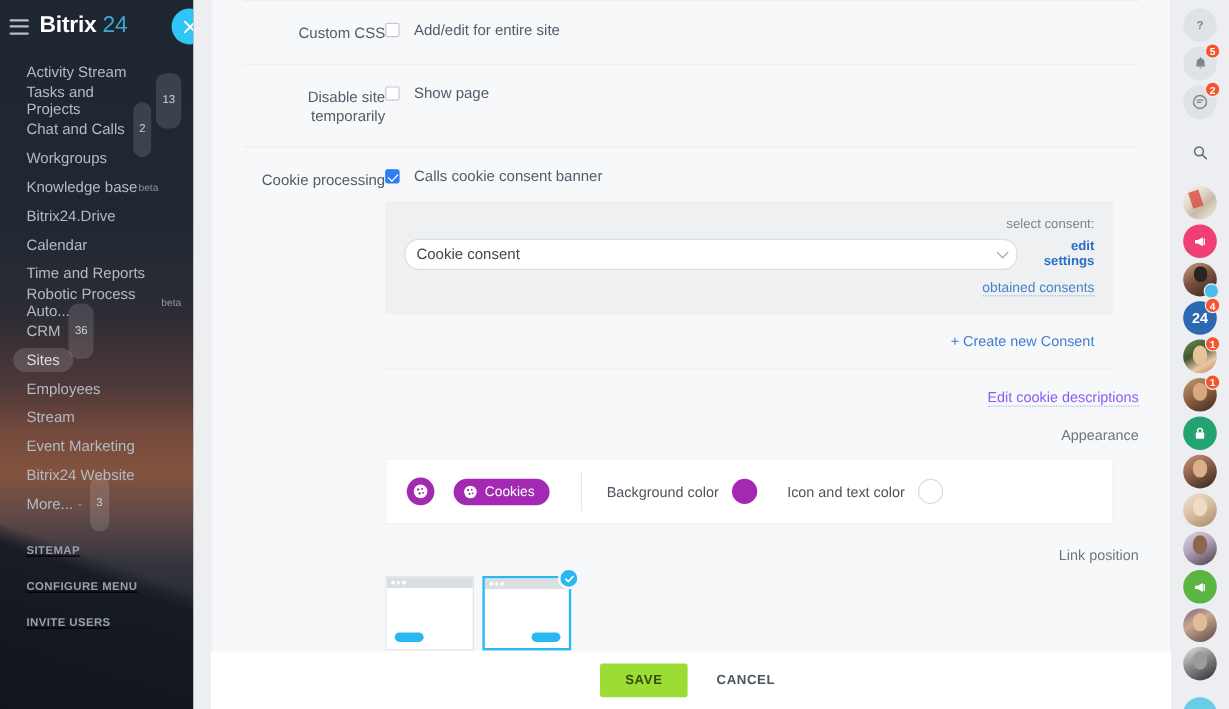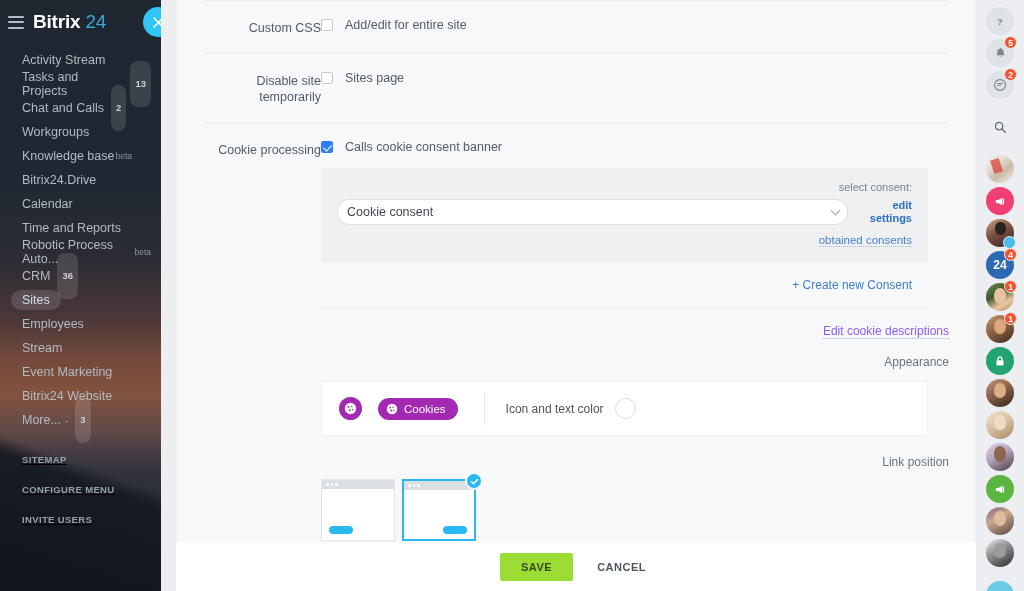--- a/index.html
+++ b/index.html
@@ -77,21 +77,21 @@
   .sb-item.active .pill {
     background: rgba(255,255,255,0.14);
     border-radius: 12px;
     padding: 3px 11px;
     margin-left: -11px;
     color: #d8dee4;
   }
   .badge-count {
     display: inline-block; margin-left: 7px;
     background: rgba(255,255,255,0.13);
-    color: #c8cfd6; font-size: 9.5px; font-weight: bold;
+    color: #c8cfd6; font-size: 9.5px; font-weight: normal;
     border-radius: 8px; padding: 18px 5px; line-height: 1;
     vertical-align: middle;
   }
   .sup-beta {
     font-size: 8.5px; color: #8b95a0; vertical-align: super; margin-left: 1px;
   }
   .sup-beta.spaced { margin-left: 10px; vertical-align: super; }
   .caret-small { margin-left: 4px; font-size: 10px; color:#9aa4ae; }
 
   .sb-foot { margin-top: 22px; padding-left: 22px; text-decoration: underline; }
@@ -434,21 +434,21 @@
               <div class="chk-text">Add/edit for entire site</div>
             </div>
           </div>
         </div>
 
         <div class="row">
           <div class="row-label">Disable site temporarily</div>
           <div class="row-body">
             <div class="chk-line">
               <div class="chk"></div>
-              <div class="chk-text">Sites page</div>
+              <div class="chk-text">Show page</div>
             </div>
           </div>
         </div>
 
         <div class="row no-border">
           <div class="row-label">Cookie processing</div>
           <div class="row-body">
             <div class="chk-line">
               <div class="chk checked"></div>
               <div class="chk-text">Calls cookie consent banner</div>
@@ -495,20 +495,24 @@
                     <circle cx="5.5" cy="6" r="1.2" fill="#a328b2"></circle>
                     <circle cx="9.5" cy="5.5" r="1" fill="#a328b2"></circle>
                     <circle cx="7" cy="10" r="1.2" fill="#a328b2"></circle>
                     <circle cx="10.5" cy="9.5" r="1" fill="#a328b2"></circle>
                   </svg>
                   <span class="txt">Cookies</span>
                 </div>
 
                 <div class="vdiv"></div>
 
+                <div class="color-item">
+                  <span class="lab">Background color</span>
+                  <span class="swatch bg"></span>
+                </div>
 
                 <div class="color-item">
                   <span class="lab">Icon and text color</span>
                   <span class="swatch icon"></span>
                 </div>
               </div>
 
               <div class="linkpos-label">Link position</div>
 
               <div class="thumbs">

